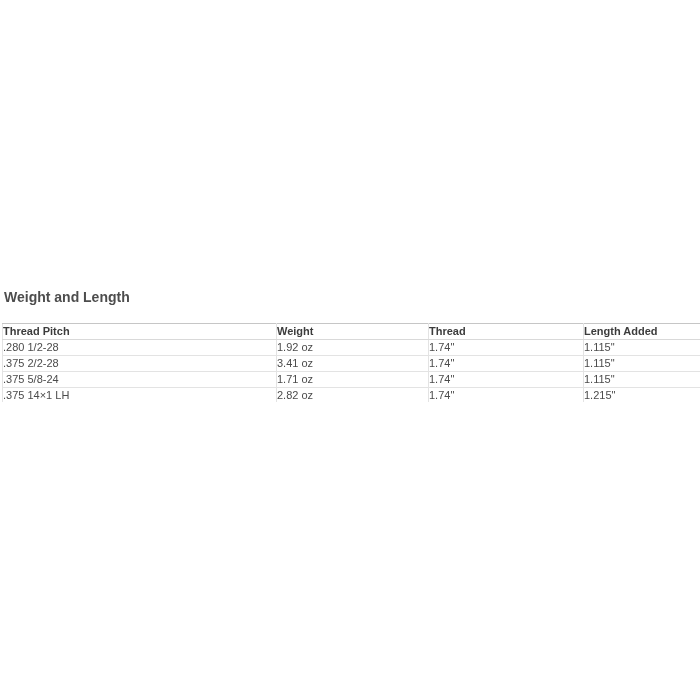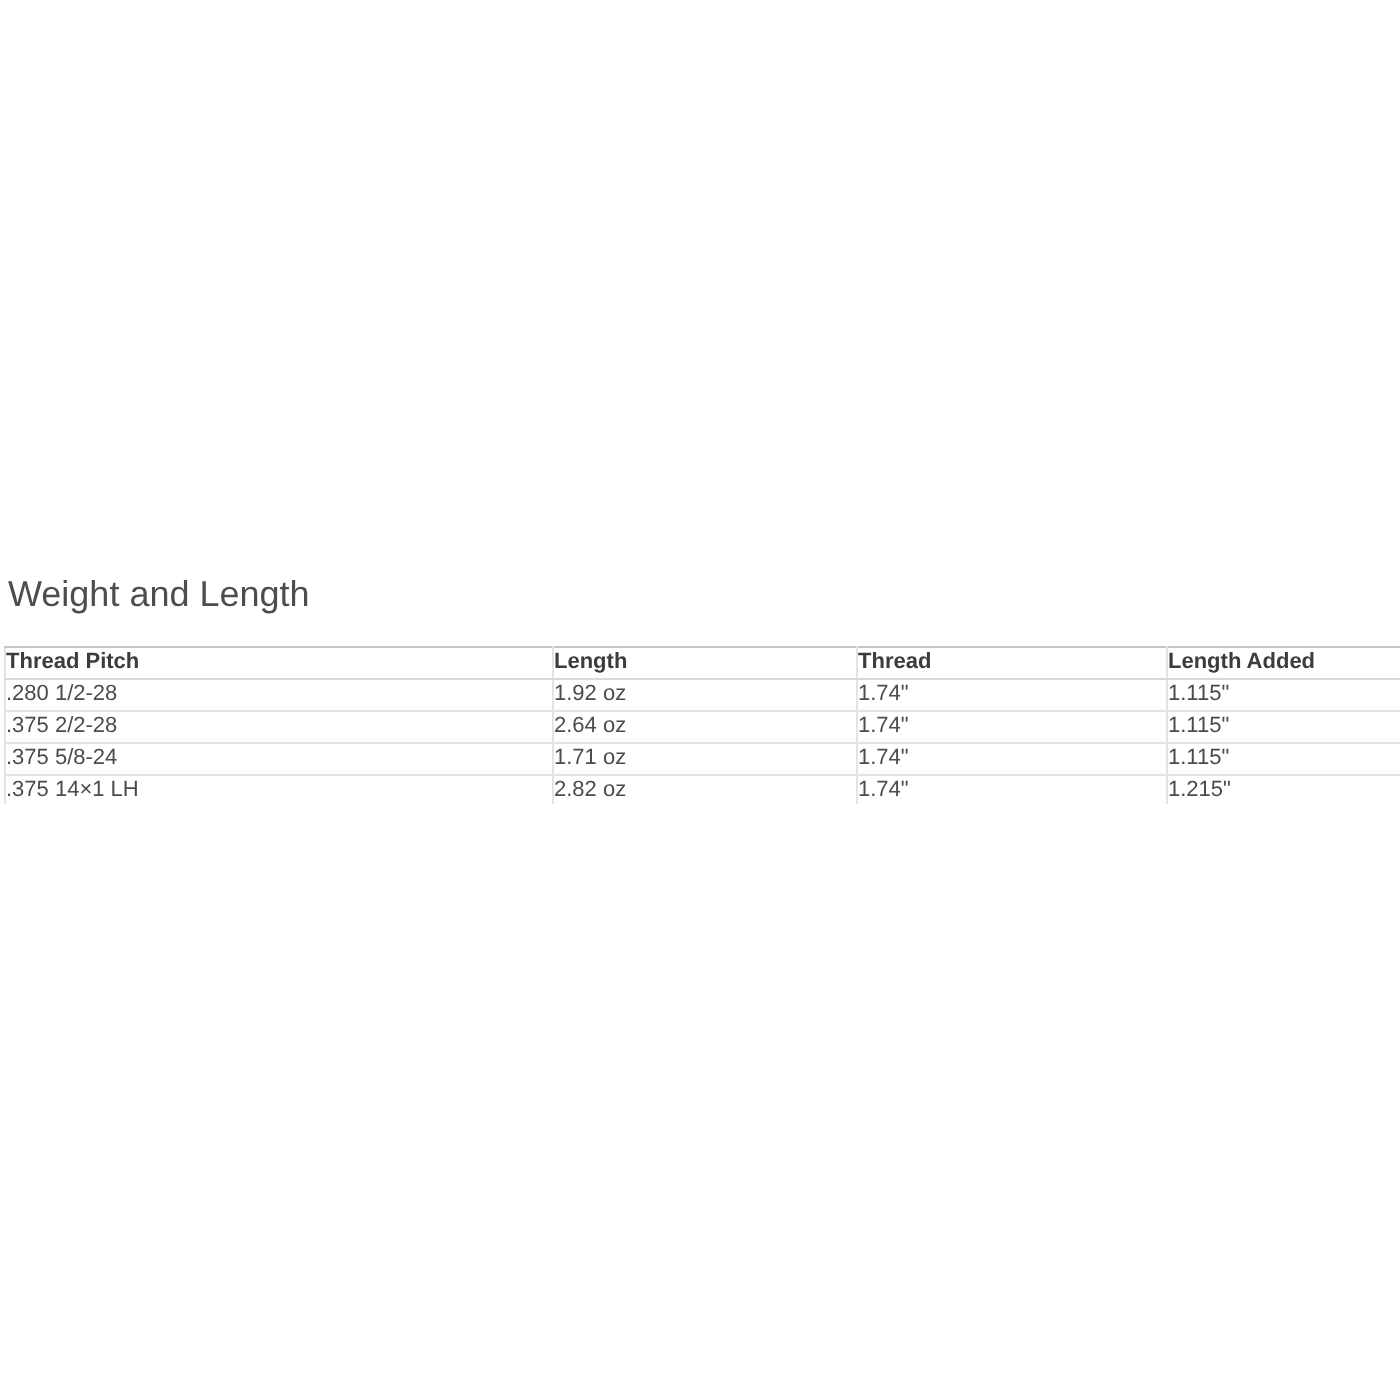--- a/index.html
+++ b/index.html
@@ -14,23 +14,23 @@
   .page {
     position: relative;
     width: 700px;
     height: 700px;
     background: #ffffff;
   }
   .section-title {
     position: absolute;
     left: 4px;
     top: 289px;
-    font-size: 18px;
+    font-size: 14px;
     line-height: 16px;
-    font-weight: 400;
+    font-weight: 700;
     color: #4d4d4d;
   }
   .table-wrap {
     position: absolute;
     left: 2px;
     top: 323px;
     width: 698px;
     height: 79px;
     overflow: hidden;
   }
@@ -73,35 +73,35 @@
     <table class="specs">
       <colgroup>
         <col class="c1">
           <col class="c2">
           <col class="c3">
           <col class="c4">
       </colgroup>
       <thead>
         <tr>
           <th>Thread Pitch</th>
-          <th>Length</th>
+          <th>Weight</th>
           <th>Thread</th>
           <th>Length Added</th>
         </tr>
       </thead>
       <tbody>
         <tr>
           <td>.280 1/2-28</td>
           <td>1.92 oz</td>
           <td>1.74"</td>
           <td>1.115"</td>
         </tr>
         <tr>
           <td>.375 2/2-28</td>
-          <td>2.64 oz</td>
+          <td>3.41 oz</td>
           <td>1.74"</td>
           <td>1.115"</td>
         </tr>
         <tr>
           <td>.375 5/8-24</td>
           <td>1.71 oz</td>
           <td>1.74"</td>
           <td>1.115"</td>
         </tr>
         <tr>

